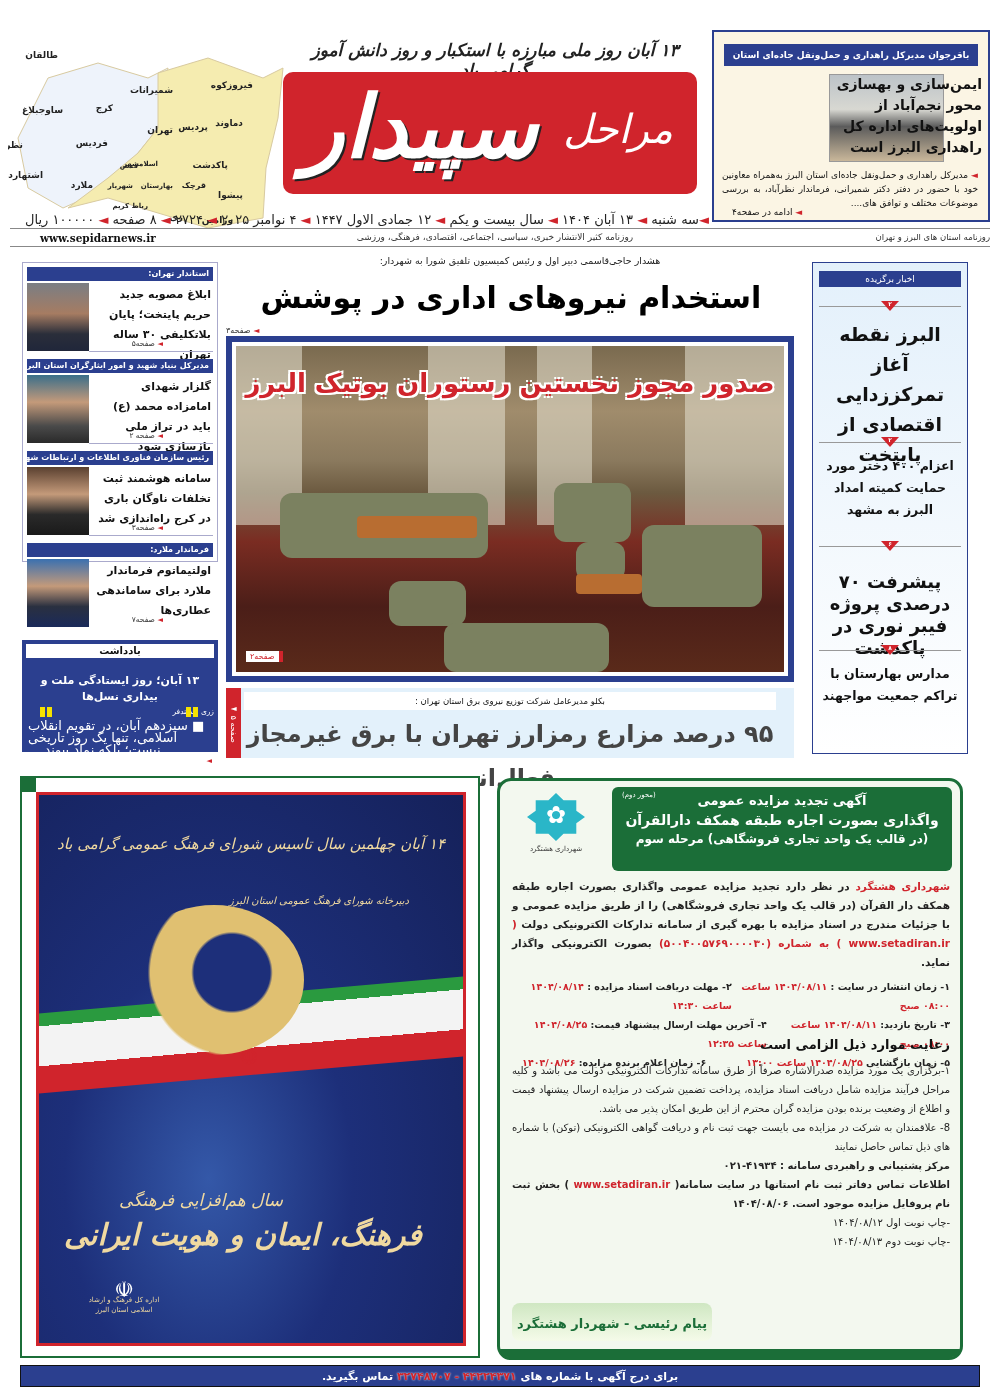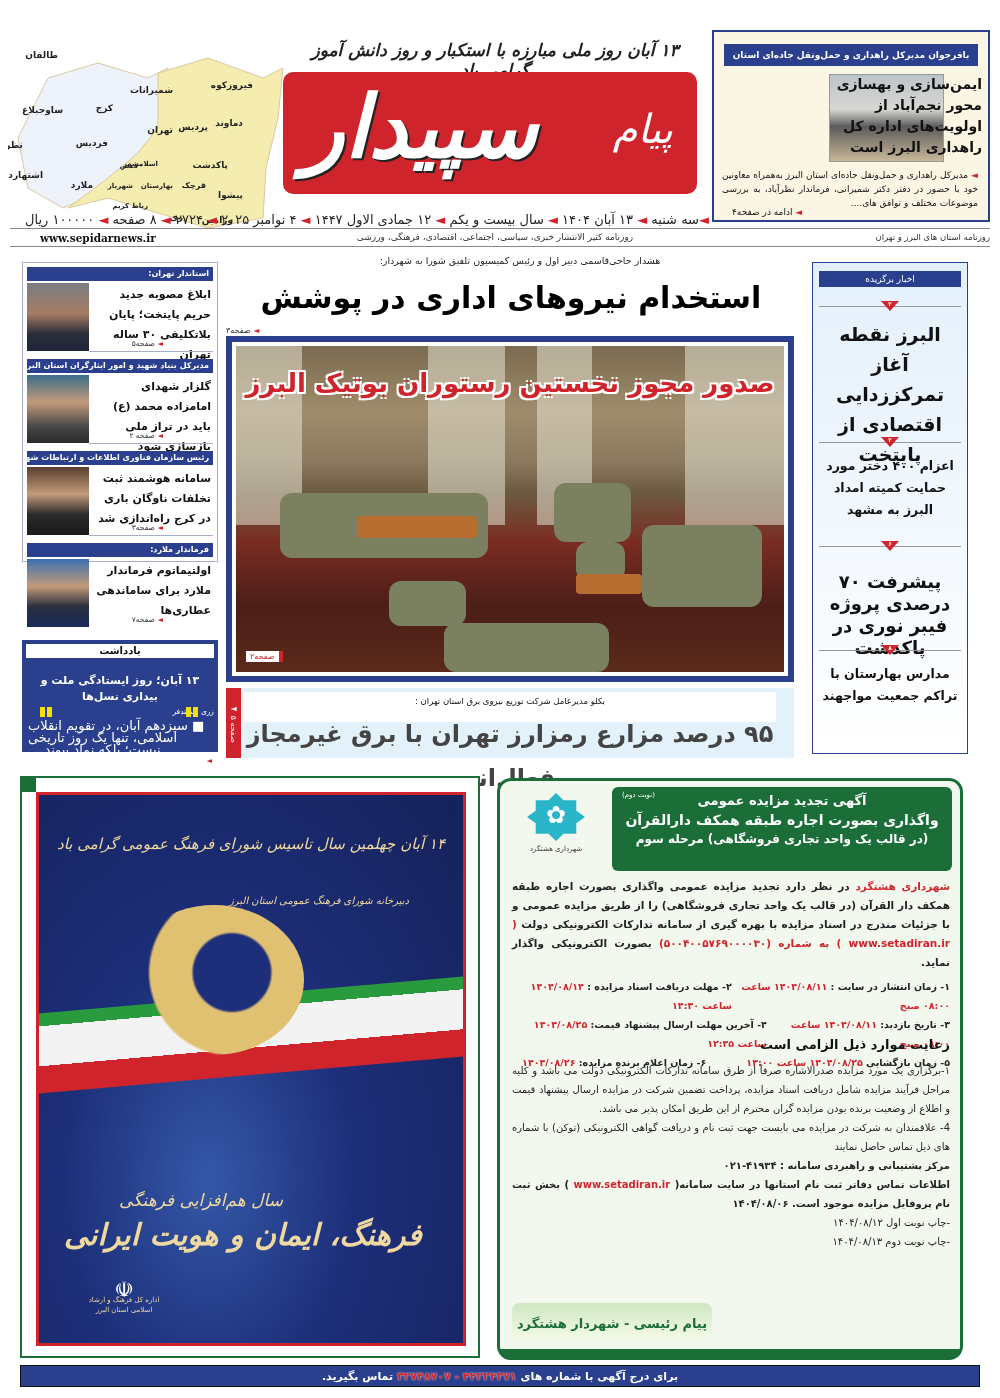--- a/index.html
+++ b/index.html
@@ -34,21 +34,21 @@
 #photo-inner{width:100%;height:100%;background:#fff;padding:4px}
 #photo{width:100%;height:100%;position:relative;background:
  linear-gradient(180deg,#7a6a4f 0%,#a08c6c 20%,#8b7a5e 35%,#6c5a40 45%,#7a2c22 60%,#4b1e18 80%,#5a2a1a 100%);overflow:hidden}
 #photo .curtain{position:absolute;top:0;height:55%;background:rgba(230,225,210,0.55)}
 #photo .sofa{position:absolute;background:#7b8160;border-radius:12px}
 #photo .table{position:absolute;background:#b86d31;border-radius:4px}
 #photo-caption{position:absolute;left:0;right:0;top:22px;text-align:center;font-size:26px;font-weight:bold;color:#d0242c;text-shadow:-2px -2px 0 #fff,2px -2px 0 #fff,-2px 2px 0 #fff,2px 2px 0 #fff}
 #photo-page{position:absolute;left:10px;bottom:10px;background:#fff;color:#d0242c;font-size:8px;padding:1px 4px;border-right:4px solid #d0242c}
 
 #hl2{left:226px;top:688px;width:568px;height:70px;background:#e3f1fb}
-#hl2 .kick{position:absolute;left:18px;right:18px;top:4px;height:30px;background:#fff;font-size:8.5px;text-align:center;line-height:18px}
+#hl2 .kick{position:absolute;left:18px;right:18px;top:4px;height:18px;background:#fff;font-size:8.5px;text-align:center;line-height:18px}
 #hl2 .ttl{position:absolute;left:0;right:0;top:24px;text-align:center;font-size:24px;font-weight:bold;color:#444;line-height:44px}
 #page5{left:226px;top:688px;width:15px;height:70px;background:#d0242c;color:#fff;font-size:8px;writing-mode:vertical-rl;text-align:center;line-height:15px}
 
 #leftcol{left:22px;top:262px;width:196px;height:300px;border:1px solid #aac;background:#fff}
 .lstory{position:absolute;left:4px;right:4px}
 .lstory .hdr{background:#2b3f8f;color:#fff;font-size:8px;font-weight:bold;text-align:right;padding:2px 4px;height:14px;line-height:10px;white-space:nowrap;overflow:hidden}
 .lstory .pic{position:absolute;left:0;top:16px;width:62px;height:68px;background:linear-gradient(180deg,#7a7e84 0%,#a67c62 45%,#2a2e3a 75%,#20263a 100%)}
 .lstory .ttl{position:absolute;right:2px;top:18px;width:118px;font-size:11px;font-weight:bold;line-height:20px;text-align:right}
 .lstory .pg{position:absolute;right:50px;top:72px;font-size:7.5px;color:#333}
 .lstory .line{position:absolute;left:62px;right:0;top:84px;height:1px;background:#aac}
@@ -136,21 +136,21 @@
     <text x="198" y="150" font-size="8" font-weight="bold" fill="#222">قرچک</text>
     <text x="220" y="130" font-size="9" font-weight="bold" fill="#222">پاکدشت</text>
     <text x="235" y="160" font-size="9" font-weight="bold" fill="#222">پیشوا</text>
     <text x="225" y="185" font-size="9" font-weight="bold" fill="#222">ورامین</text>
   </svg>
 </div>
 
 <div class="abs" id="slogan">۱۳ آبان روز ملی مبارزه با استکبار و روز دانش آموز گرامی باد</div>
 <div class="abs" id="logo">
   <span class="big">سپیدار</span>
-  <span class="small">پیام</span>
+  <span class="small">مراحل</span>
 </div>
 <div class="abs" id="dateline">
   <span class="ar">◄</span><span>سه شنبه</span> <span class="ar">◄</span> <span>۱۳ آبان ۱۴۰۴</span> <span class="ar">◄</span> <span>سال بیست و یکم</span> <span class="ar">◄</span> <span>۱۲ جمادی الاول ۱۴۴۷</span> <span class="ar">◄</span> <span>۴ نوامبر ۲۰۲۵</span> <span class="ar">◄</span> <span>۲۷۲۴</span> <span class="ar">◄</span> <span>۸ صفحه</span> <span class="ar">◄</span> <span>۱۰۰۰۰۰ ریال</span>
 </div>
 <div class="abs" id="rule1"></div>
 <div class="abs" id="rule2"></div>
 <div class="abs" id="subtitle">روزنامه کثیر الانتشار خبری، سیاسی، اجتماعی، اقتصادی، فرهنگی، ورزشی</div>
 <div class="abs" id="website">www.sepidarnews.ir</div>
 <div class="abs" id="region">روزنامه استان های البرز و تهران</div>
 
@@ -279,21 +279,21 @@
     <div class="slogan2">فرهنگ، ایمان و هویت ایرانی</div>
     <div class="org">
       <div class="sym">☫</div>
       <div>اداره کل فرهنگ و ارشاد اسلامی استان البرز</div>
     </div>
   </div>
 </div>
 
 <div class="abs" id="ad-right">
   <div class="head">
-    <div class="nob">(نوبت دوم)</div>
+    <div class="nob">(محور دوم)</div>
     <div class="l1">آگهی تجدید مزایده عمومی</div>
     <div class="l2">واگذاری بصورت اجاره طبقه همکف دارالقرآن</div>
     <div class="l3">(در قالب یک واحد تجاری فروشگاهی) مرحله سوم</div>
   </div>
   <div class="logo">
     <div class="star"></div>
     <div class="nm">شهرداری هشتگرد</div>
   </div>
   <div class="text">
     <span class="red">شهرداری هشتگرد</span>
@@ -311,21 +311,21 @@
         <span><span>۴- آخرین مهلت ارسال پیشنهاد قیمت:</span> <span class="red">۱۴۰۴/۰۸/۲۵ ساعت ۱۲:۳۵</span></span>
       </div>
     <div class="row" style="justify-content:flex-start;gap:40px">
         <span><span>۵- زمان بازگشایی</span> <span class="red">۱۴۰۴/۰۸/۲۵ ساعت ۱۳:۰۰</span></span>
         <span><span>۶- زمان اعلام برنده مزایده:</span> <span class="red">۱۴۰۴/۰۸/۲۶</span></span>
       </div>
   </div>
   <div class="req-title">رعایت موارد ذیل الزامی است</div>
   <div class="req">
     <div>۱-برگزاری یک مورد مزایده صدرالاشاره صرفاً از طرق سامانه تدارکات الکترونیکی دولت می باشد و کلیه مراحل فرآیند مزایده شامل دریافت اسناد مزایده، پرداخت تضمین شرکت در مزایده ارسال پیشنهاد قیمت و اطلاع از وضعیت برنده بودن مزایده گران محترم از این طریق امکان پذیر می باشد.</div>
-    <div>4- علاقمندان به شرکت در مزایده می بایست جهت ثبت نام و دریافت گواهی الکترونیکی (توکن) با شماره های ذیل تماس حاصل نمایند</div>
+    <div>8- علاقمندان به شرکت در مزایده می بایست جهت ثبت نام و دریافت گواهی الکترونیکی (توکن) با شماره های ذیل تماس حاصل نمایند</div>
     <div class="b">مرکز پشتیبانی و راهبردی سامانه : ۴۱۹۳۴-۰۲۱</div>
     <div class="b"><span>اطلاعات تماس دفاتر ثبت نام استانها در سایت سامانه(</span> <span class="red">www.setadiran.ir</span> <span>) بخش ثبت نام پروفایل مزایده موجود است. ۱۴۰۴/۰۸/۰۶</span></div>
     <div>-چاپ نوبت اول ۱۴۰۴/۰۸/۱۲</div>
     <div>-چاپ نوبت دوم ۱۴۰۴/۰۸/۱۳</div>
   </div>
   <div class="sign">پیام رئیسی - شهردار هشتگرد</div>
   <div class="bot"></div>
 </div>
 
 <div class="abs" id="footer">

